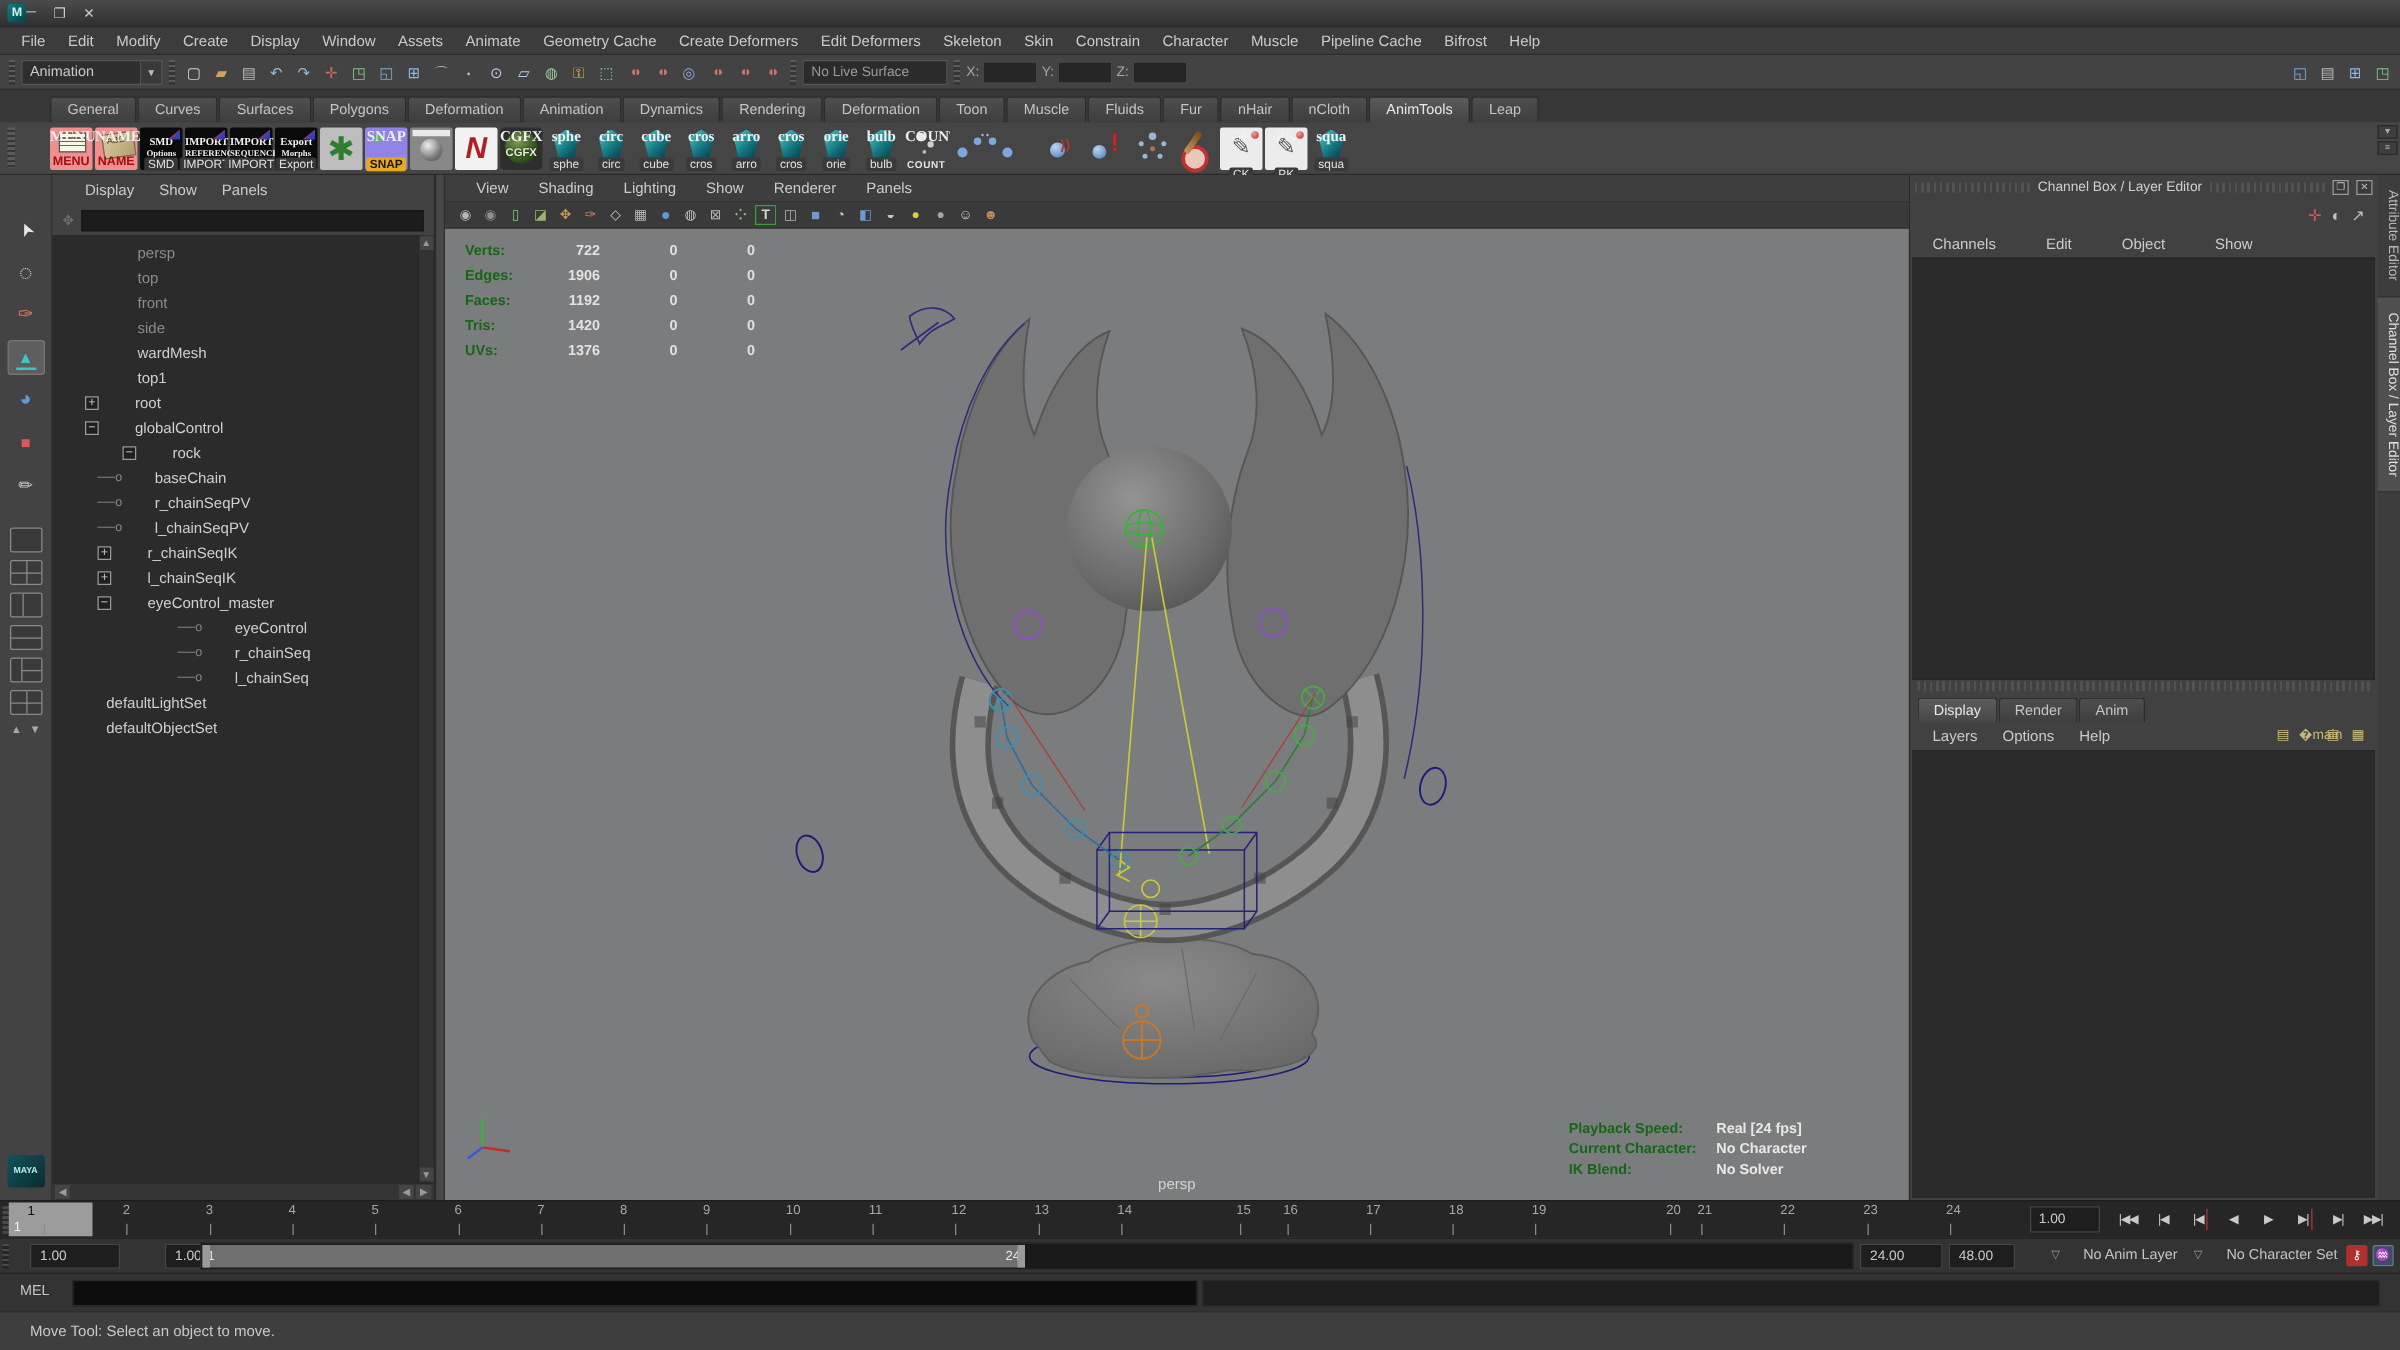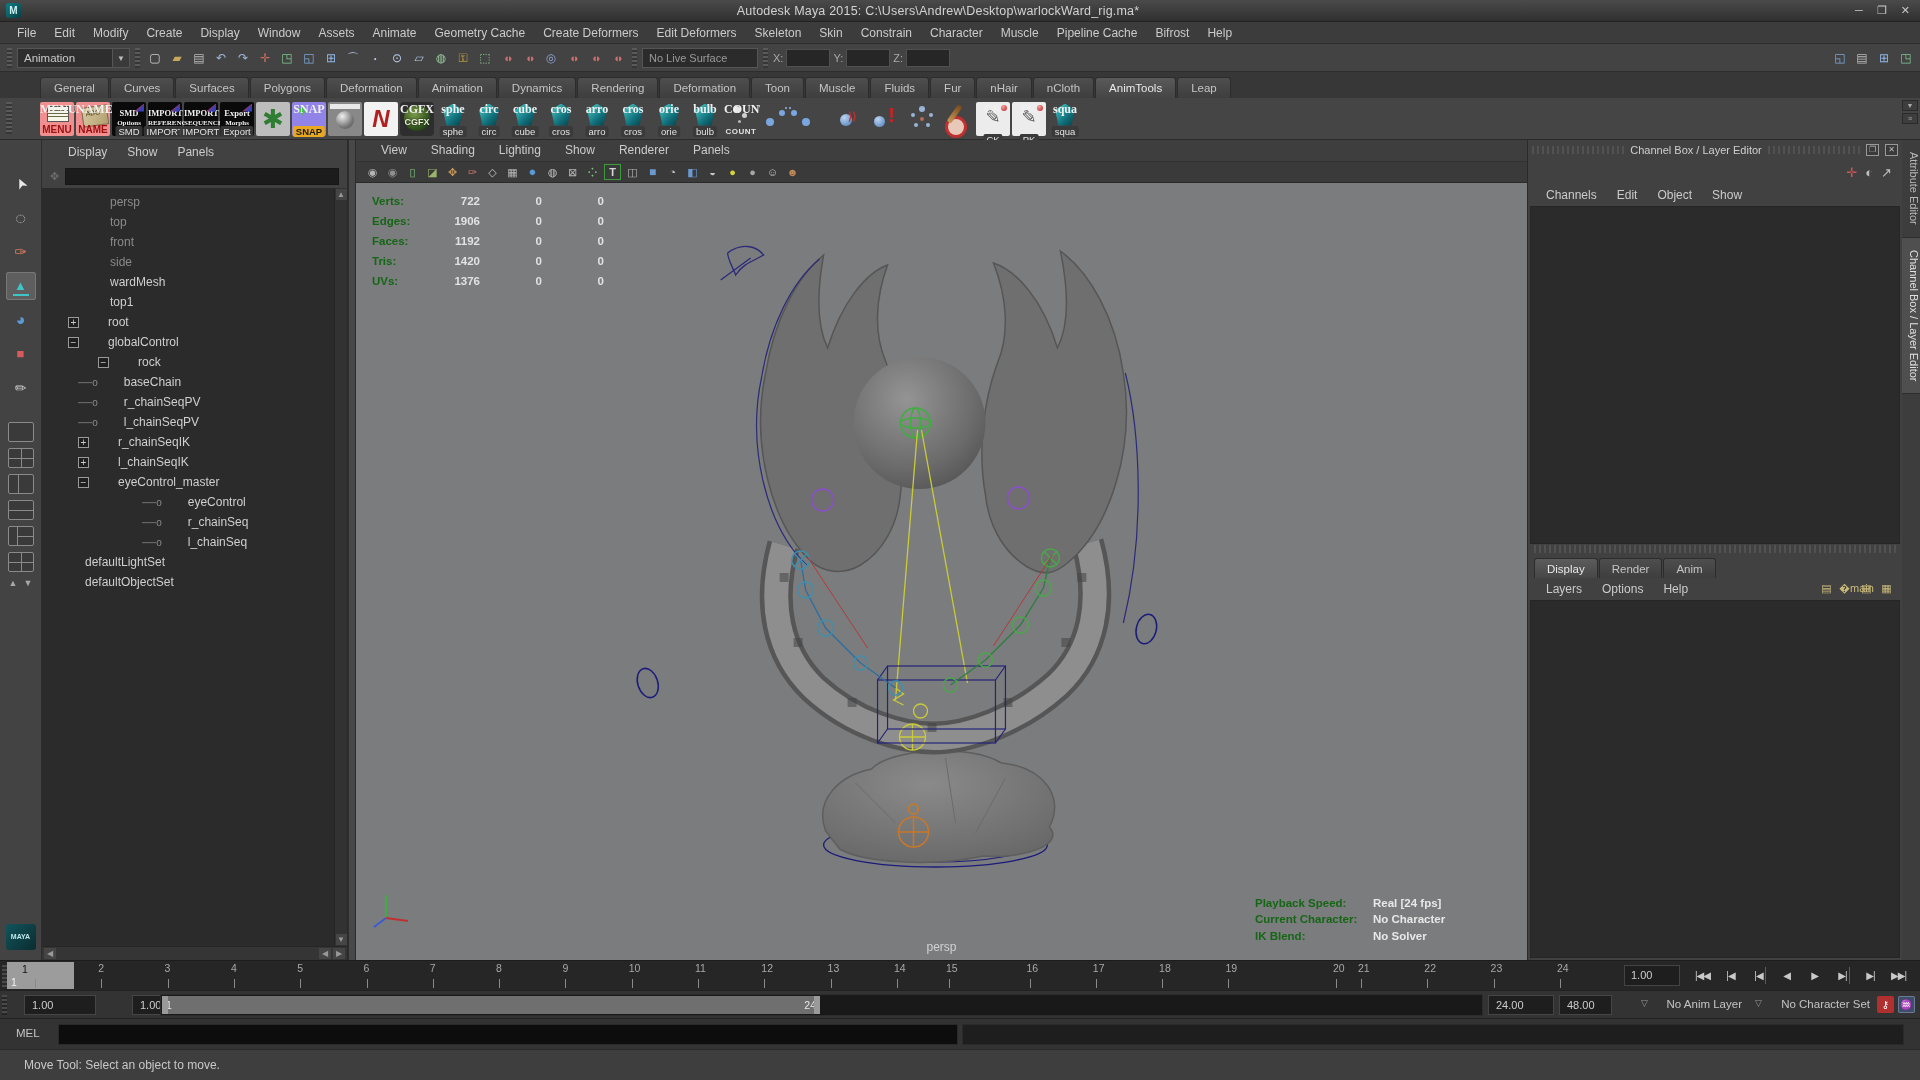--- a/index.html
+++ b/index.html
@@ -234,21 +234,21 @@
 
   
   .rightpanel{width:374px;background:#414141;display:flex;flex-direction:column;flex:none}
   .rp-header{height:20px;display:flex;align-items:center;padding:0 4px;gap:6px;flex:none}
   .dots{flex:1;height:8px;background:repeating-linear-gradient(90deg,#565656 0 2px,transparent 2px 5px);opacity:.8}
   .rp-title{color:#cfcfcf;font-size:11px;white-space:nowrap}
   .rp-wbtn{width:13px;height:12px;border:1px solid #999;color:#bbb;font-size:8px;line-height:10px;text-align:center;background:#3a3a3a}
   .rp-icons{height:24px;display:flex;justify-content:flex-end;align-items:center;gap:8px;padding-right:10px;flex:none}
   .rp-icons span{font-size:13px;color:#bfbfbf}
   .rp-icons .axis{color:#cc5555}
-  .rp-menus{height:22px;display:flex;align-items:center;padding-left:8px;gap:0;flex:none}
+  .rp-menus{height:22px;display:flex;align-items:center;padding-left:8px;gap:20px;flex:none}
   .rp-menus .mi{font-size:12px;padding:0 10px}
   .cb-content{height:338px;background:#2b2b2b;border:1px solid #262626;margin:0 2px;flex:none}
   .rp-sep{height:10px;display:flex;align-items:center;padding:0 6px;flex:none}
   .le-tabs{height:24px;display:flex;align-items:flex-end;padding-left:6px;flex:none}
   .le-tab{height:20px;line-height:20px;padding:0 12px;font-size:11.5px;color:#c4c4c4;
     background:linear-gradient(#4e4e4e,#3e3e3e);border:1px solid #2c2c2c;border-bottom:none;border-radius:3px 3px 0 0;margin-right:1px}
   .le-tab.active{background:linear-gradient(#5c5c5c,#474747);color:#e8e8e8}
   .le-menus{height:22px;display:flex;align-items:flex-end;padding-left:8px;gap:2px;flex:none;position:relative}
   .le-menus .mi{font-size:12px;padding:0 10px}
   .le-icons{position:absolute;right:8px;top:3px;display:flex;gap:5px}
@@ -306,21 +306,20 @@
   .helprow{height:31px;background:#3e3e3e;display:flex;align-items:center;padding-left:24px;flex:none;
     border-top:1px solid #2a2a2a;color:#c8c8c8;font-size:12px}
 </style>
 </head>
 <body>
 
 <div class="app">
 
   <div class="titlebar">
     <div class="appicon">M</div>
-    <div class="wtitle">Autodesk Maya 2015: C:\Users\Andrew\Desktop\warlockWard_rig.ma*</div>
     <div class="winbtns">
       <span>─</span>
       <span>❐</span>
       <span>✕</span>
     </div>
   </div>
 
   <div class="menubar">
 
   <span class="mi">File</span>
@@ -1100,21 +1099,21 @@
           <span class="tline"></span>
         </div>
         <div class="tick" style="left: 818.6px;">
           <span class="tnum">13</span>
           <span class="tline"></span>
         </div>
         <div class="tick" style="left: 884.9px;">
           <span class="tnum">14</span>
           <span class="tline"></span>
         </div>
-        <div class="tick" style="left: 937px;">
+        <div class="tick" style="left: 980px;">
           <span class="tnum">15</span>
           <span class="tline"></span>
         </div>
         <div class="tick" style="left: 1017.5px;">
           <span class="tnum">16</span>
           <span class="tline"></span>
         </div>
         <div class="tick" style="left: 1083.8px;">
           <span class="tnum">17</span>
           <span class="tline"></span>

